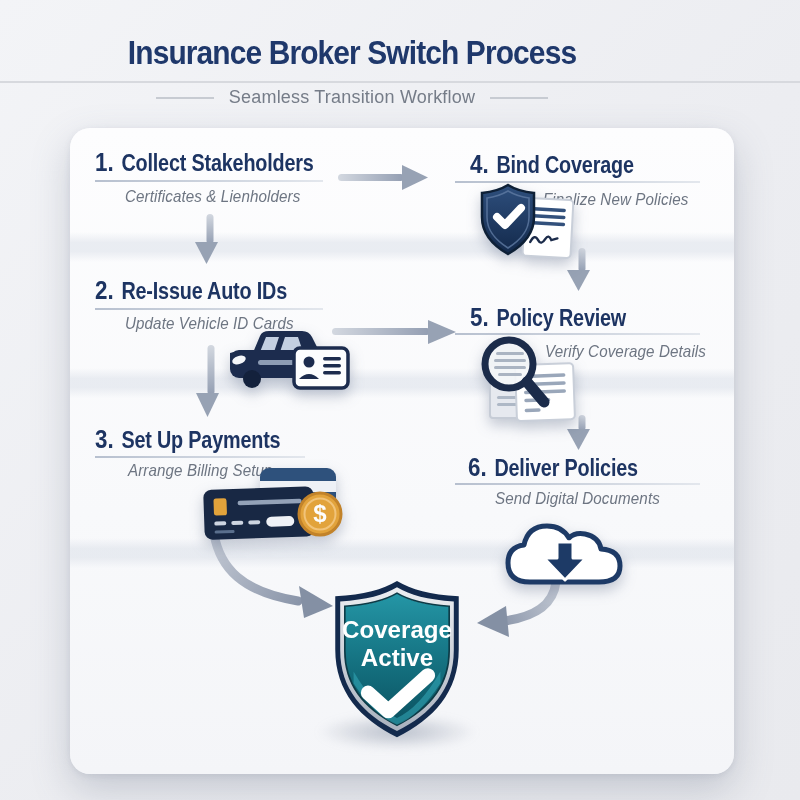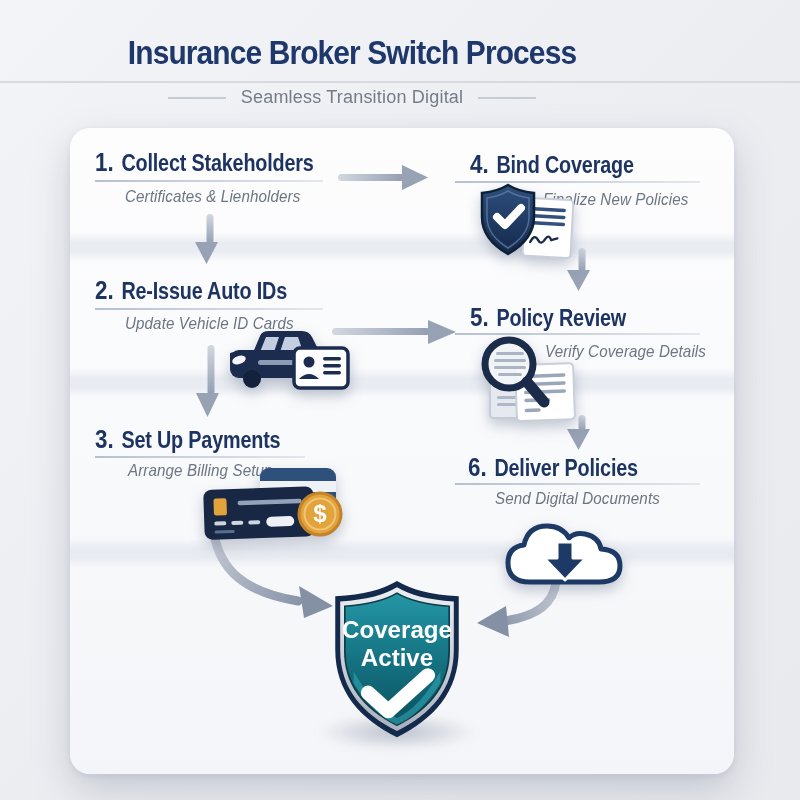--- a/index.html
+++ b/index.html
@@ -56,21 +56,21 @@
   }
   svg{display:block;overflow:visible;}
 </style>
 </head>
 <body>
 
 <div class="abs header-title">Insurance Broker Switch Process</div>
 <div class="abs header-rule"></div>
 <div class="abs header-sub">
   <span class="dash"></span>
-  <span class="txt">Seamless Transition Digital</span>
+  <span class="txt">Seamless Transition Workflow</span>
   <span class="dash"></span>
 </div>
 
 <div class="abs panel">
   <div class="stripe" style="top:104px;"></div>
   <div class="stripe" style="top:240px;"></div>
   <div class="stripe" style="top:410px;"></div>
 </div>
 
 <svg class="abs" style="left:0;top:0;" width="800" height="800">

